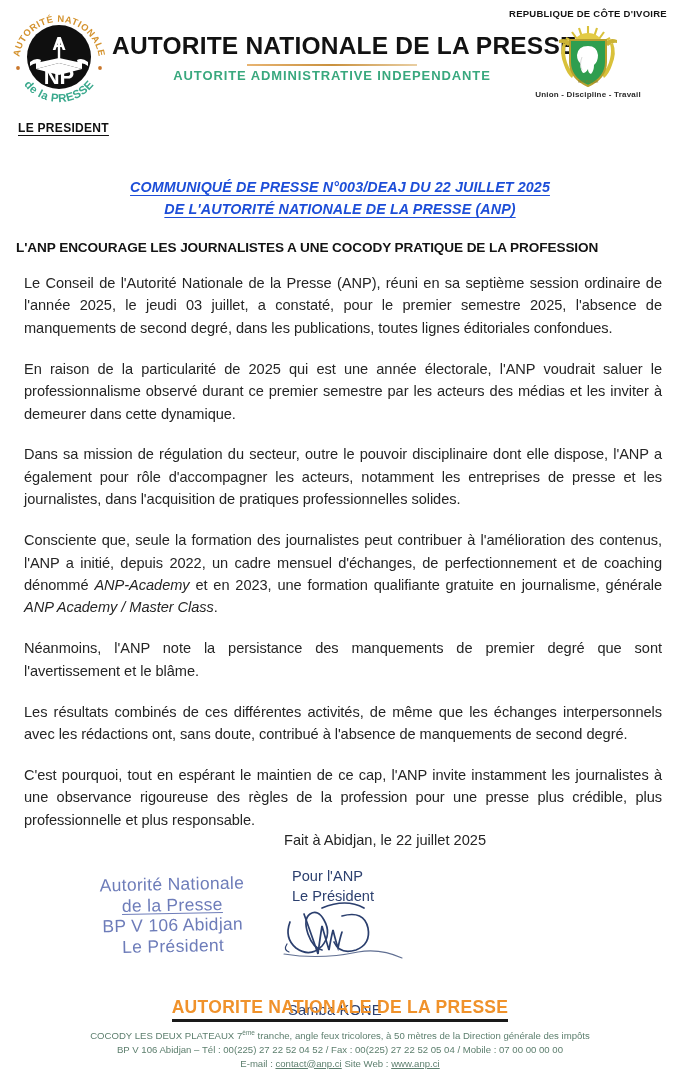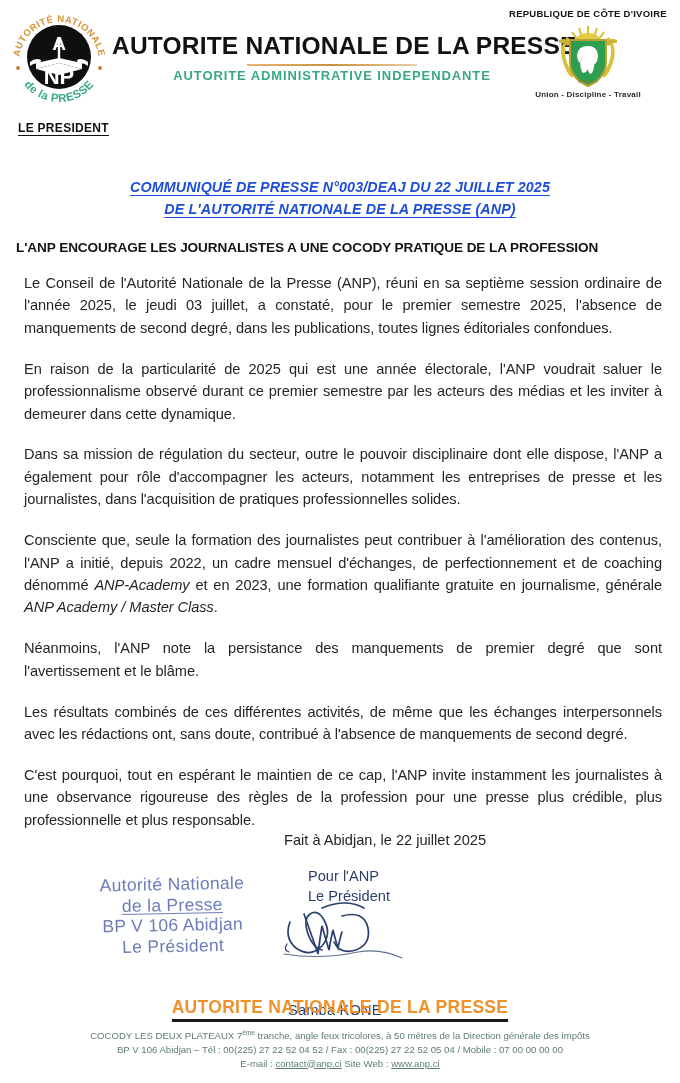--- a/index.html
+++ b/index.html
@@ -69,21 +69,21 @@
   }
   .body-text p { margin: 0 0 18.5px 0; text-align: justify; }
   .body-text i { font-style: italic; }
 
   
   .fait {
     position: absolute; left: 284px; top: 832px;
     font-size: 14.6px; color: #252525;
   }
   .signoff {
-    position: absolute; left: 308px; top: 866px;
+    position: absolute; left: 292px; top: 866px;
     font-size: 14.6px; line-height: 20px; color: #2b3f6e;
   }
 
   
   .stamp {
     position: absolute; left: 60px; top: 874px; width: 225px;
     text-align: center; color: #5a6bb0; opacity: 0.88;
     font-family: "Liberation Sans", sans-serif;
     transform: rotate(-1.1deg);
   }

